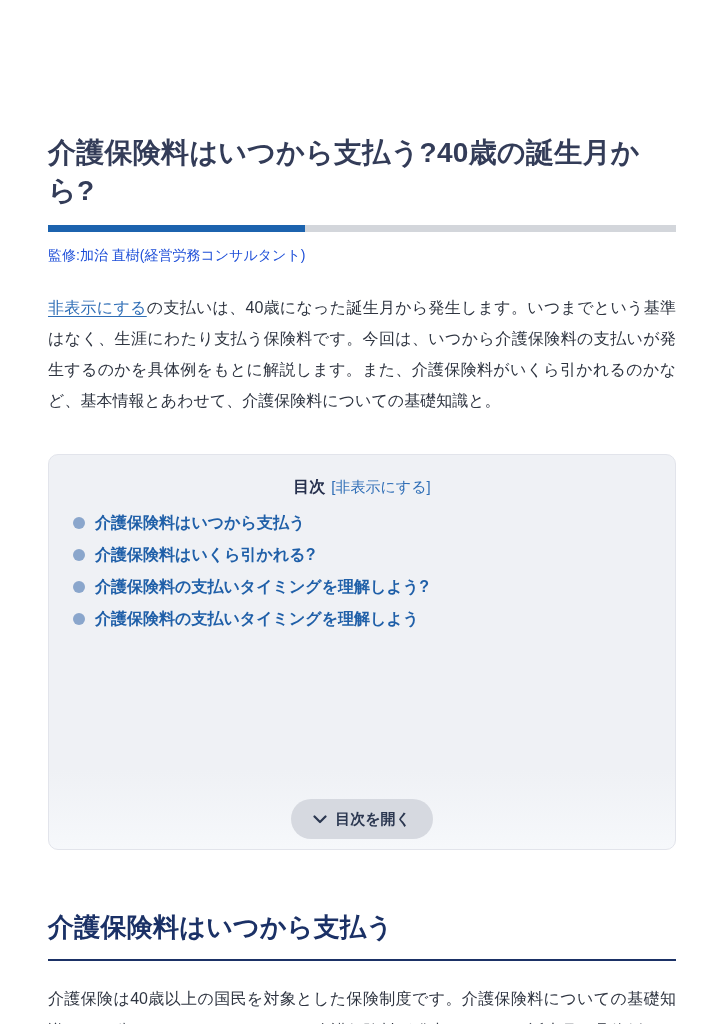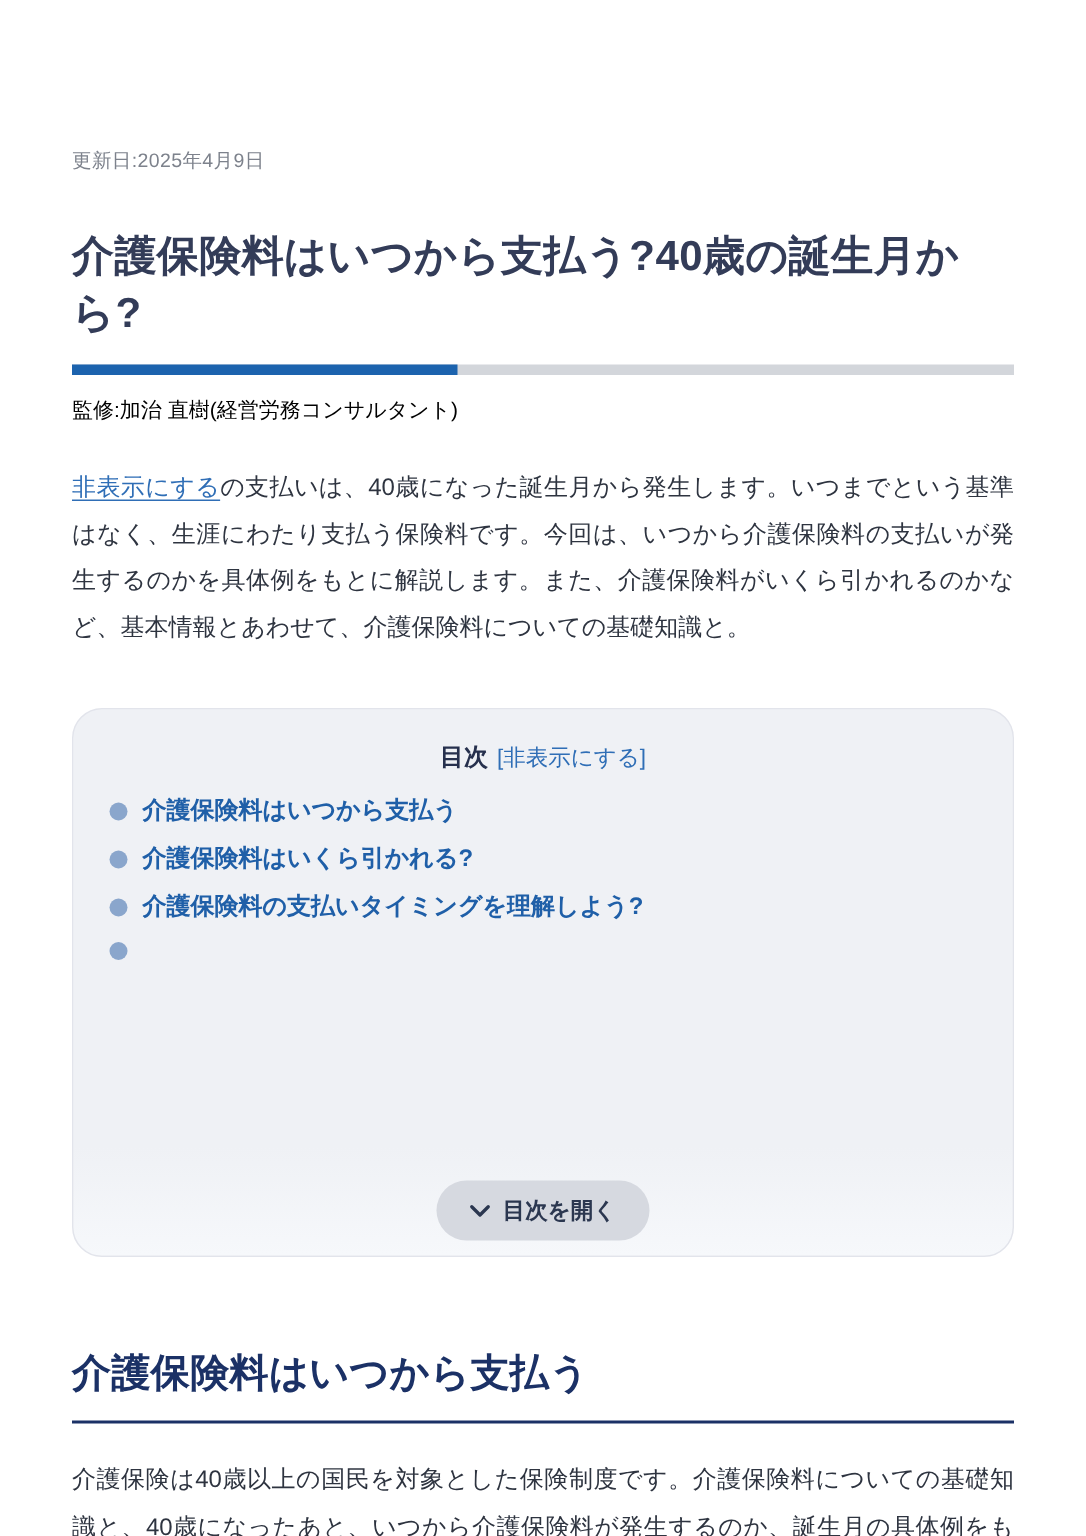--- a/index.html
+++ b/index.html
@@ -39,21 +39,21 @@
   }
   .title-divider .divider-fill {
     position: absolute;
     left: 0; top: 0; bottom: 0;
     width: 41%;
     background: #1c63ae;
   }
   .supervisor-line {
     margin-top: 15px;
     font-size: 14px;
-    color: #000000;
+    color: #1d4ed8;
   }
 
   
   .intro-paragraph {
     margin-top: 27px;
     font-size: 16px;
     line-height: 1.95;
     color: #2e3440;
     text-align: justify;
   }
@@ -62,21 +62,21 @@
     text-decoration: underline;
     text-underline-offset: 3px;
     text-decoration-thickness: 1px;
     cursor: pointer;
   }
 
   
   .toc-box {
     margin-top: 38px;
     border: 1px solid #e2e4eb;
-    border-radius: 20px;
+    border-radius: 10px;
     background: linear-gradient(180deg, #eff1f5 0%, #eff1f5 80%, #f6f8fb 100%);
     padding: 22px 24px 10px 24px;
   }
   .toc-header {
     text-align: center;
     font-size: 16px;
   }
   .toc-header .toc-title {
     font-weight: bold;
     color: #26304d;
@@ -125,20 +125,21 @@
     height: 40px;
     padding: 0 22px;
     border: none;
     border-radius: 20px;
     background: #d6d9e0;
     color: #2b3750;
     font-family: inherit;
     font-size: 15px;
     font-weight: 600;
     cursor: pointer;
+    margin-top: 24px;
   }
   .toc-open-button svg { display: block; }
 
   
   .section-heading {
     margin-top: 60px;
     font-size: 26px;
     font-weight: bold;
     color: #1b3166;
     padding-bottom: 14px;
@@ -151,21 +152,20 @@
     line-height: 1.95;
     color: #2e3440;
     text-align: justify;
   }
 </style>
 </head>
 <body>
 
 <div class="page">
 
-  <div class="updated-date">更新日:2025年4月9日</div>
 
   <h1 class="article-title">介護保険料はいつから支払う?40歳の誕生月から?</h1>
 
   <div class="title-divider">
     <div class="divider-fill"></div>
   </div>
 
   <div class="supervisor-line">監修:加治 直樹(経営労務コンサルタント)</div>
 
   <p class="intro-paragraph"><a class="inline-link">非表示にする</a><span>の支払いは、40歳になった誕生月から発生します。いつまでという基準はなく、生涯にわたり支払う保険料です。今回は、いつから介護保険料の支払いが発生するのかを具体例をもとに解説します。また、介護保険料がいくら引かれるのかなど、基本情報とあわせて、介護保険料についての基礎知識と。</span></p>
@@ -183,20 +183,21 @@
       <li class="toc-item">
         <span class="toc-bullet"></span>
         <a class="toc-link">介護保険料はいくら引かれる?</a>
       </li>
       <li class="toc-item">
         <span class="toc-bullet"></span>
         <a class="toc-link">介護保険料の支払いタイミングを理解しよう?</a>
       </li>
       <li class="toc-item">
         <span class="toc-bullet"></span>
+        <a class="toc-link">介護保険料の支払いタイミングを理解しよう</a>
       </li>
     </ul>
 
     <div class="toc-spacer"></div>
 
     <div class="toc-button-row">
       <button class="toc-open-button">
         <svg width="14" height="9" viewBox="0 0 14 9" fill="none">
           <polyline points="1.5,1.5 7,7 12.5,1.5" stroke="#2b3750" stroke-width="2.2" stroke-linecap="round" stroke-linejoin="round" fill="none"></polyline>
         </svg>

